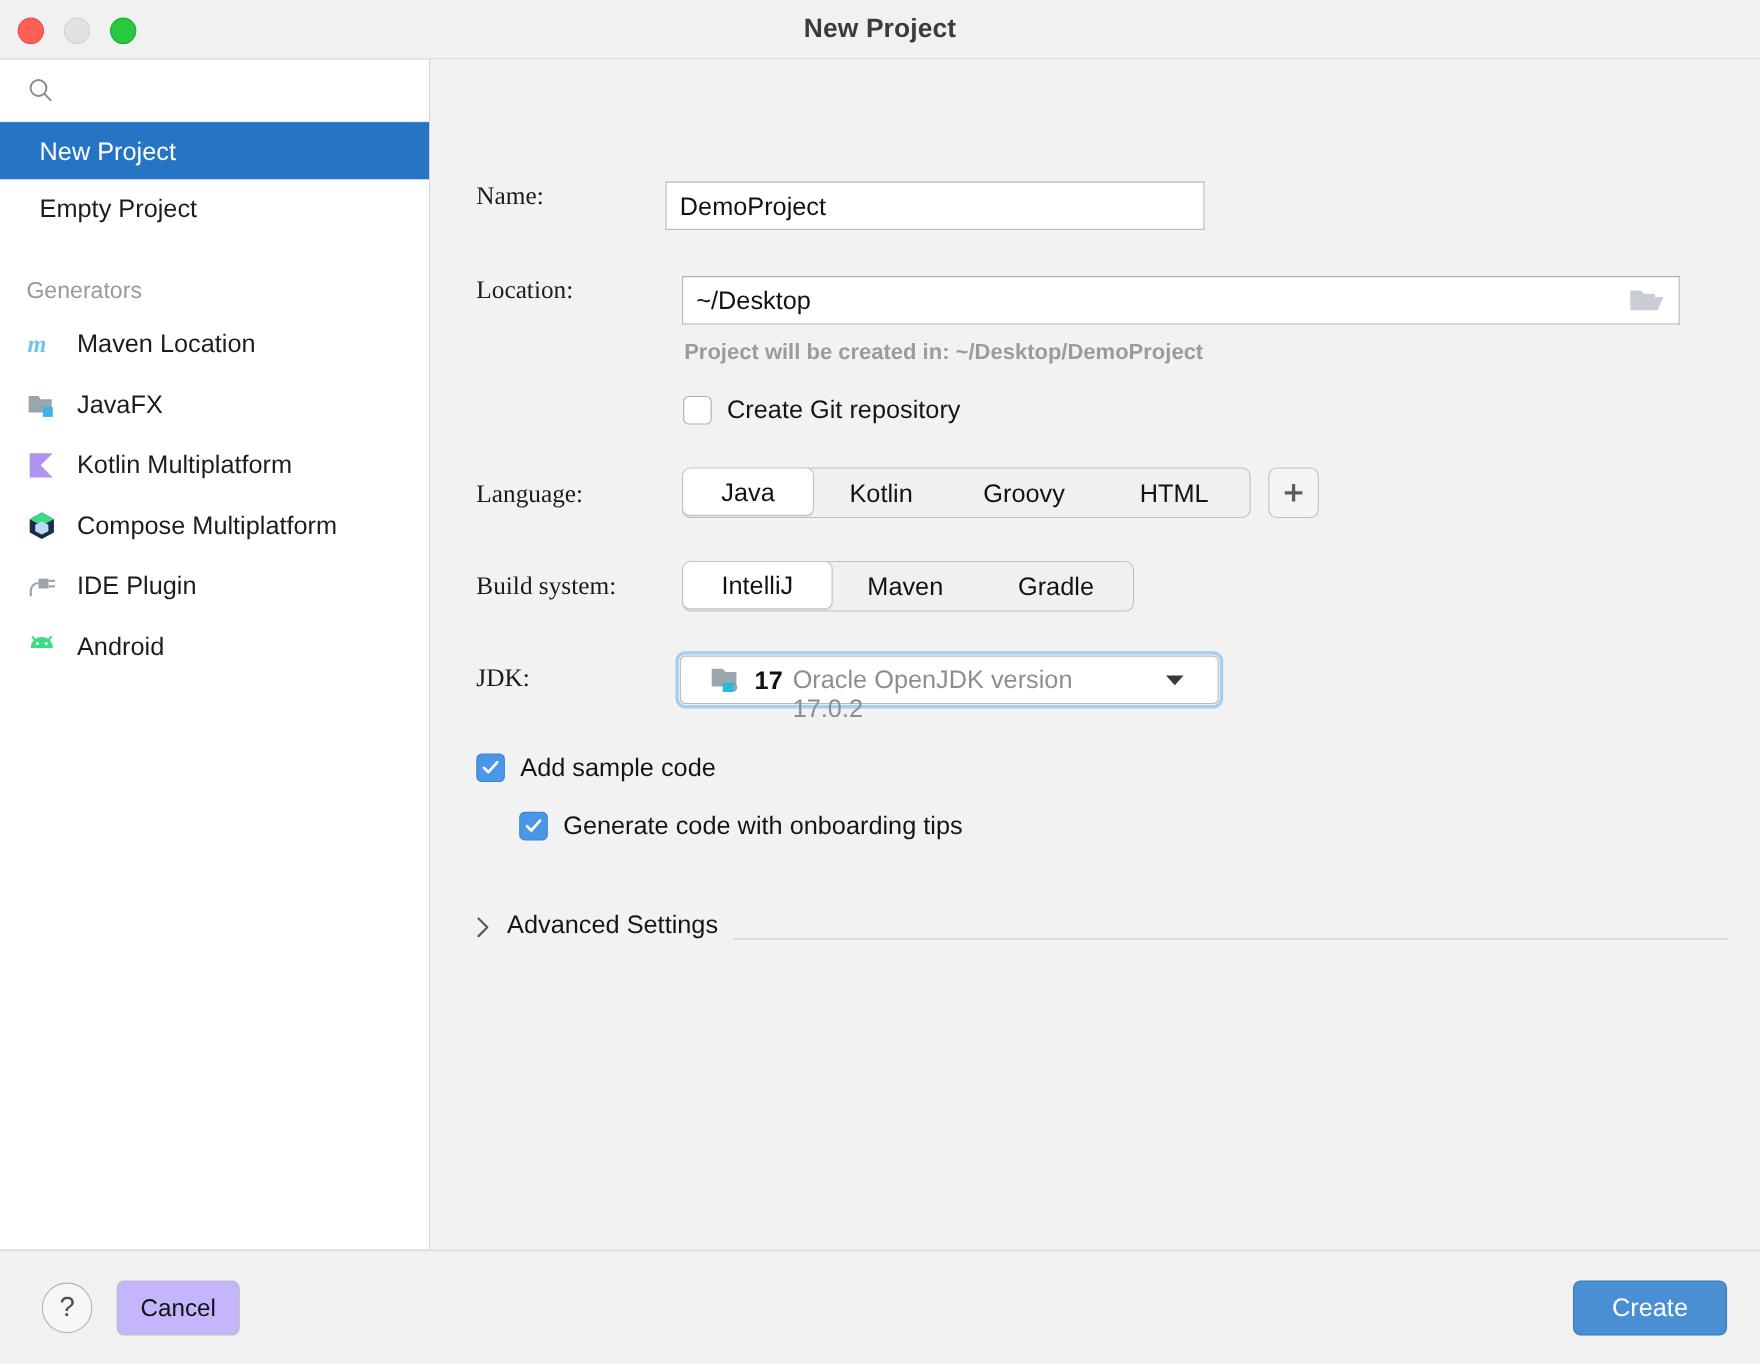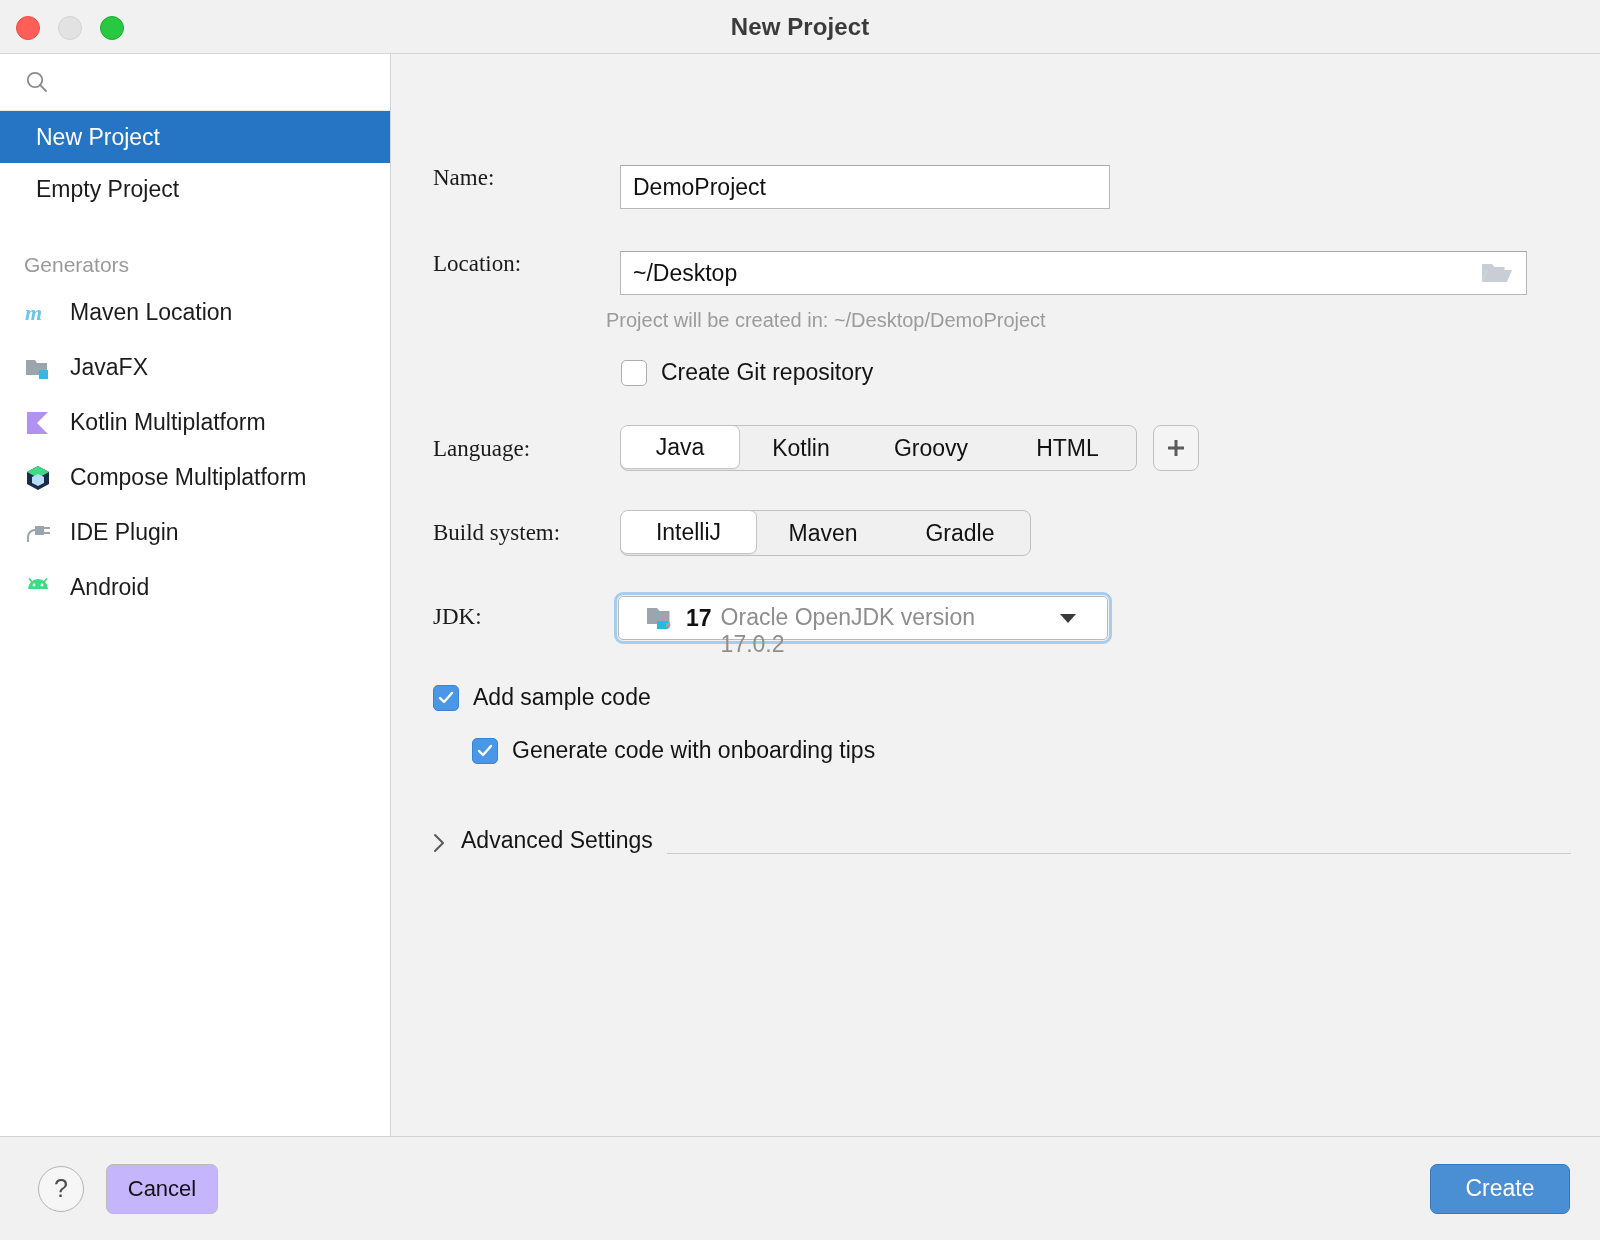--- a/index.html
+++ b/index.html
@@ -439,38 +439,38 @@
         <span>Android</span>
       </div>
 
     </div>
 
     <div class="content">
 
       <div class="form-row" style="left:42px; top:111px;">
         <div class="lbl" style="width:188px;">Name:</div>
       </div>
-      <div class="txtfield" style="position:absolute; left:229px; top:111px; width:490px;">
+      <div class="txtfield" style="position:absolute; left:214px; top:111px; width:490px;">
         <span>DemoProject</span>
       </div>
 
       <div class="form-row" style="left:42px; top:197px;">
         <div class="lbl" style="width:188px;">Location:</div>
       </div>
       <div class="txtfield" style="position:absolute; left:229px; top:197px; width:907px; justify-content:space-between;">
         <span>~/Desktop</span>
         <span style="display:flex;align-items:center;">
           <svg width="34" height="28" viewBox="0 0 34 28">
             <path d="M2 5 h10 l2.5 3 h10 v3 H7 L2 23 Z" fill="#c9ced6"></path>
             <path d="M7 11 h25 l-5 12 H2 Z" fill="#c9ced6"></path>
           </svg>
         </span>
       </div>
 
-      <div class="hint" style="position:absolute; left:215px; top:255px;">Project will be created in: ~/Desktop/DemoProject</div>
+      <div class="hint" style="position:absolute; left:231px; top:255px;font-weight:bold;">Project will be created in: ~/Desktop/DemoProject</div>
 
       <div style="position:absolute; left:230px; top:305px; display:flex; align-items:center;">
         <span class="cbx off"></span>
         <span class="cbx-label">Create Git repository</span>
       </div>
 
       <div class="form-row" style="left:42px; top:382px;">
         <div class="lbl" style="width:188px;">Language:</div>
       </div>
       <div style="position:absolute; left:229px; top:371px; display:flex; align-items:center; gap:16px;">

